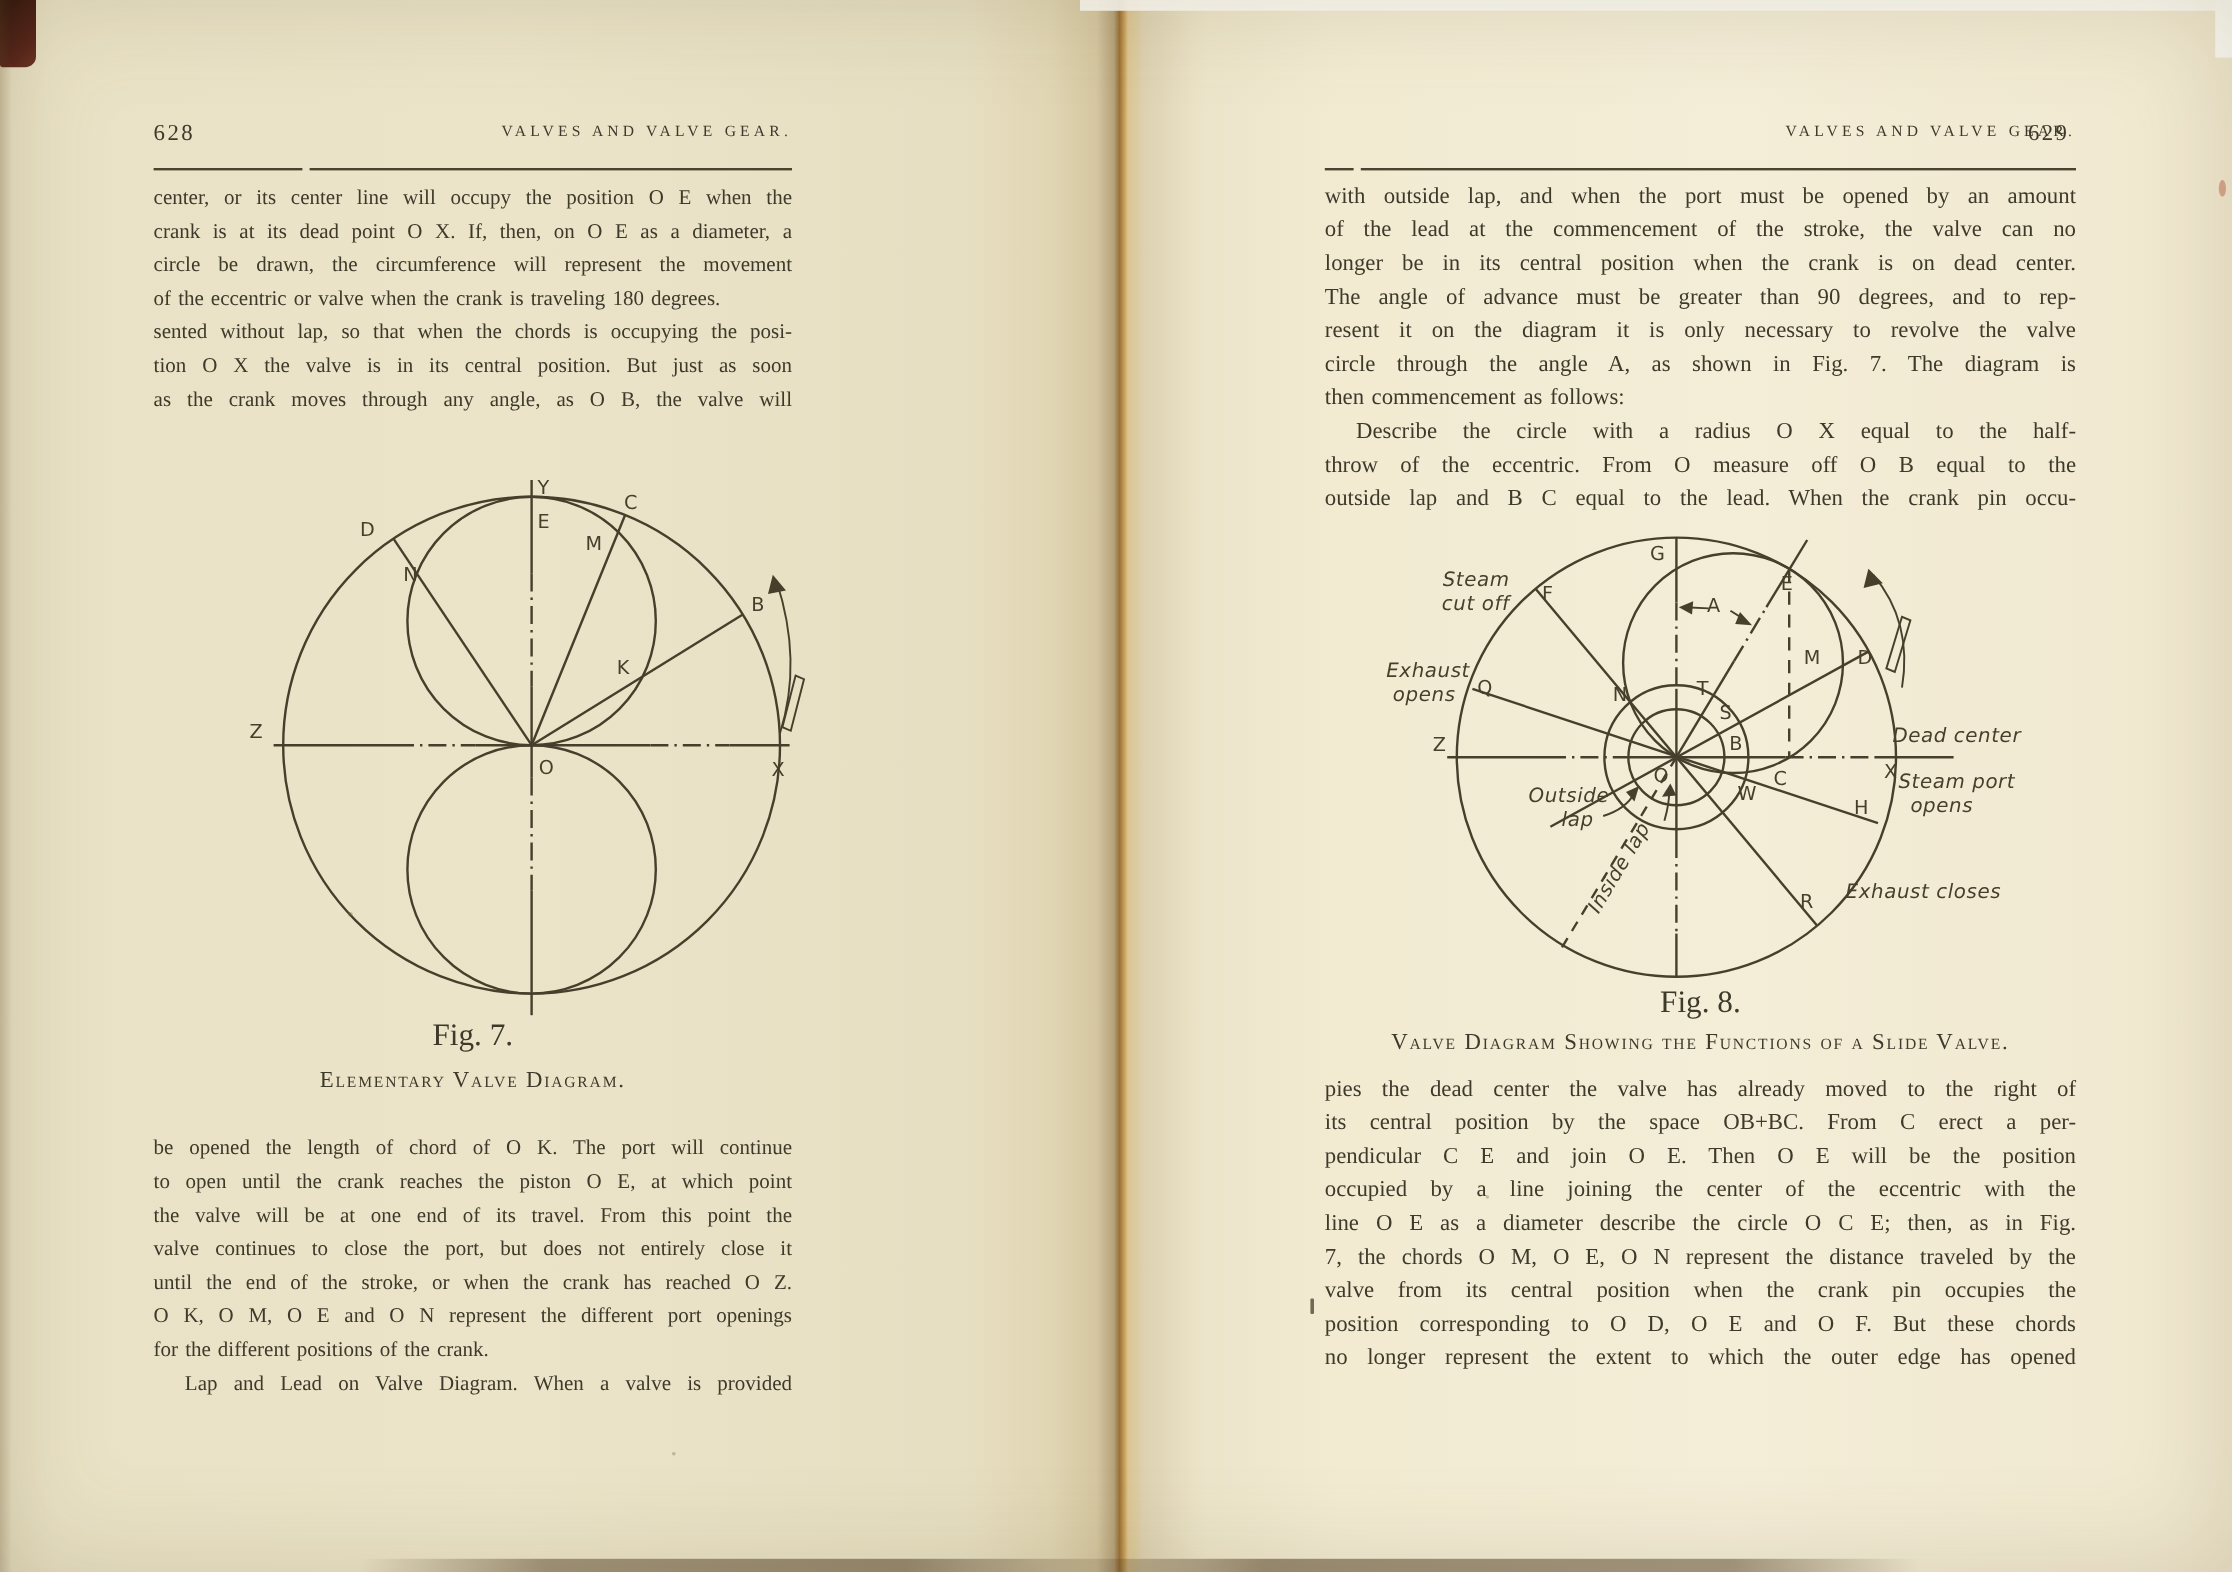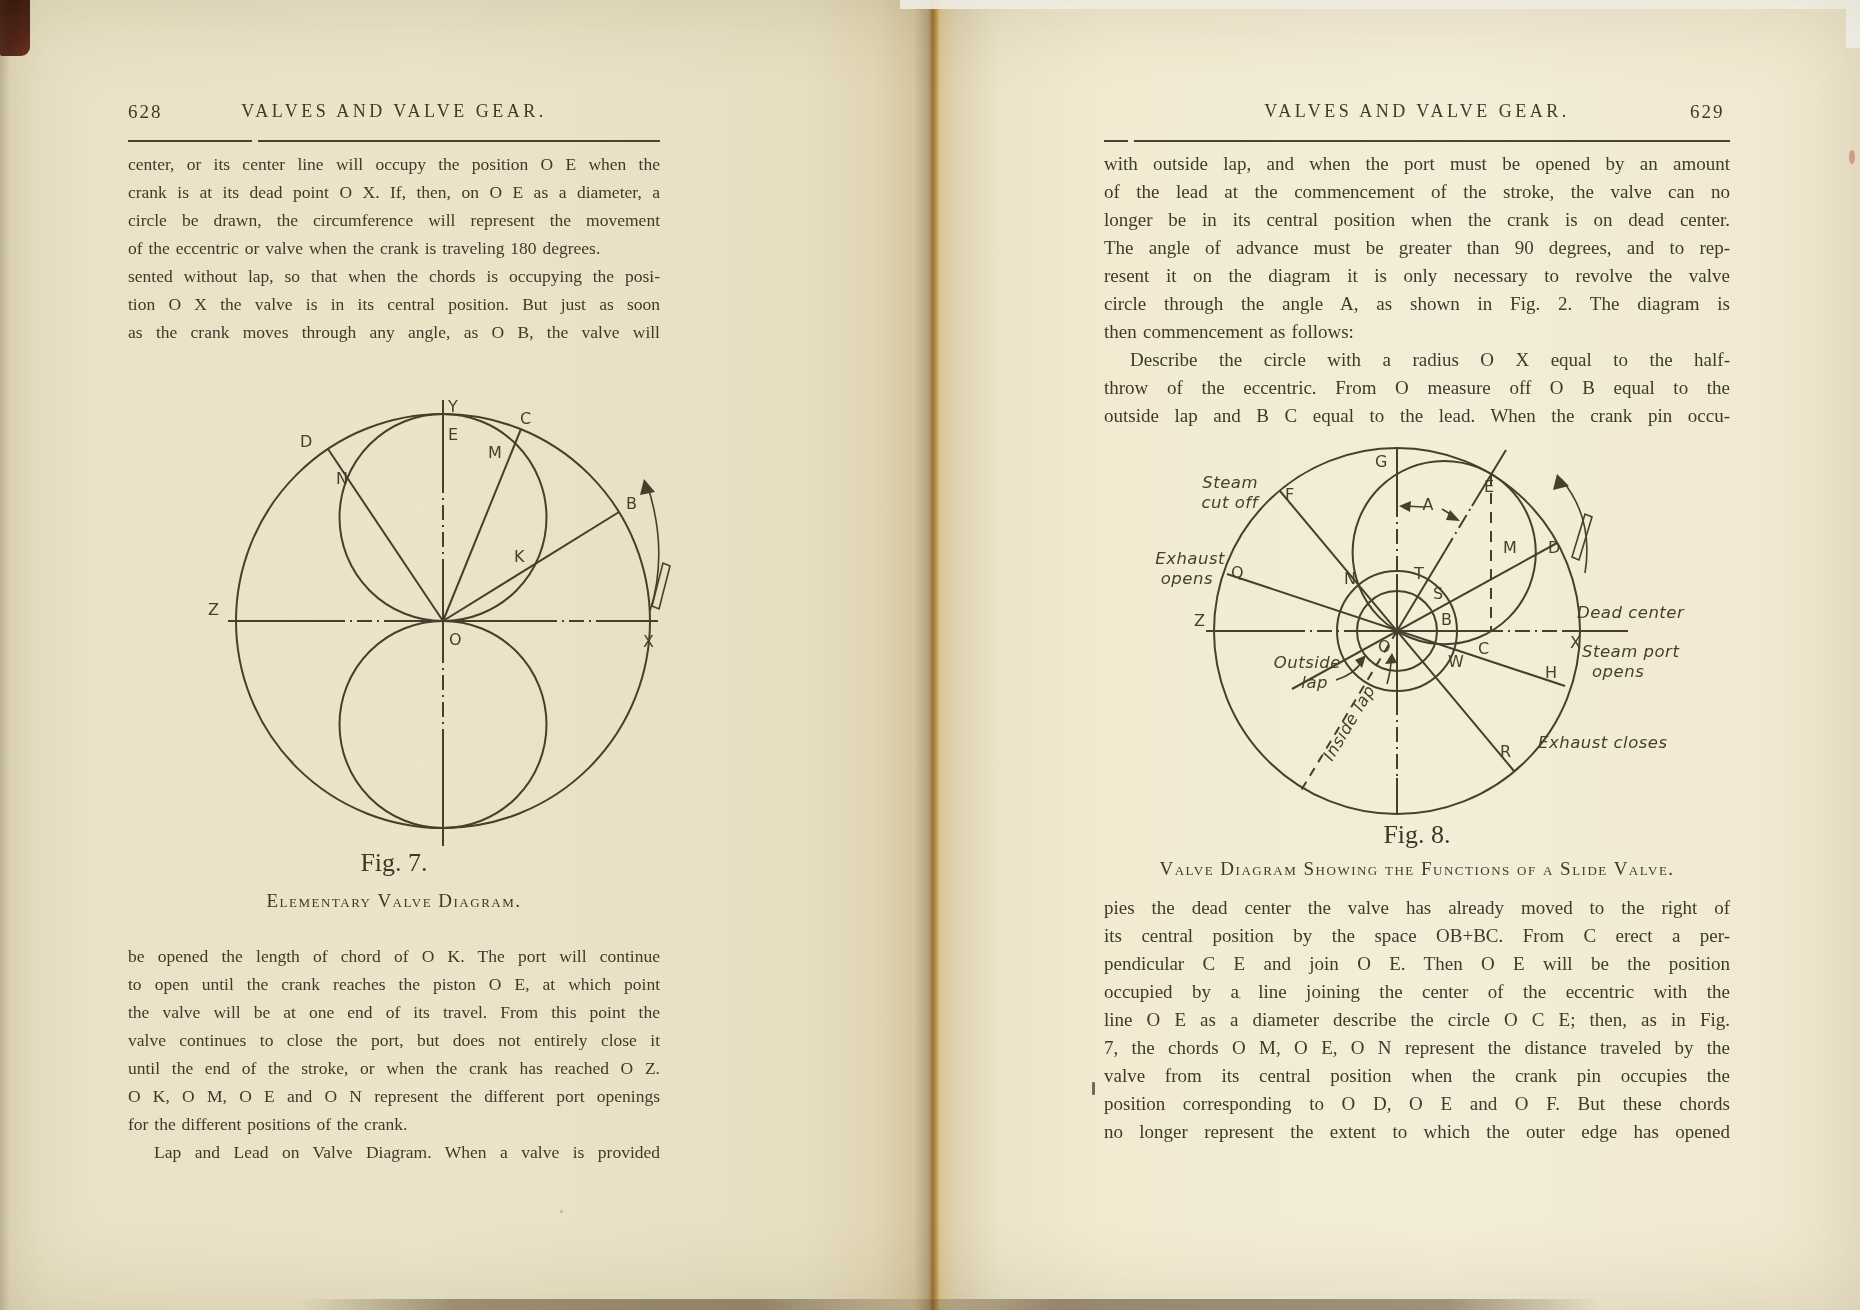--- a/index.html
+++ b/index.html
@@ -8,21 +8,21 @@
   .page{position:absolute;top:0;height:1310px;}
   .page-left{left:0;width:935px;
     background:linear-gradient(90deg,#e4dcbe 0px,#eae2c6 45px,#ece4c9 45%,#e7dfc2 86%,#dbcea8 100%);}
   .page-right{left:935px;width:925px;
     background:linear-gradient(90deg,#e2d8b8 0px,#ece4c9 60px,#f2ebd2 180px,#f4edd7 55%,#f0e8cf 100%);}
   .gutter{position:absolute;top:0;left:875px;width:130px;height:1310px;pointer-events:none;
     background:linear-gradient(90deg,rgba(140,110,60,0) 0%,rgba(140,110,60,0.10) 30%,
       rgba(110,80,35,0.35) 41%,#9a7037 44.5%,#c59c58 47.5%,#dcc691 50%,
       rgba(150,120,70,0.10) 60%,rgba(150,120,70,0) 100%);}
   .hdr-num{position:absolute;font-size:19px;letter-spacing:2px;}
-  .hdr-title{position:absolute;font-size:18px;letter-spacing:3.5px;text-align:center;font-family:Liberation Serif, serif;}
+  .hdr-title{position:absolute;font-size:13px;letter-spacing:3.5px;text-align:right;font-family:Liberation Serif, serif;}
   .rule{position:absolute;height:2.4px;background:#49432f;}
   .col{position:absolute;}
   .tline{position:relative;height:28px;font-size:17.5px;line-height:28px;
          text-align:justify;text-align-last:justify;word-spacing:1.5px;white-space:normal;}
   .col-r .tline{font-size:19px;}
   .lline{text-align-last:left;}
   .ind{text-indent:26px;}
   .bold{font-weight:normal;}
   .figcap{position:absolute;font-size:26px;text-align:center;}
   .subcap{position:absolute;font-size:19px;font-variant:small-caps;letter-spacing:1.5px;text-align:center;}
@@ -133,21 +133,21 @@
   <div class="hdr-num" style="left:1690px;top:101px;text-align:center;">629</div>
   <div class="rule" style="left:1104px;top:140px;width:24px;"></div>
   <div class="rule" style="left:1134px;top:140px;width:596px;"></div>
 
   <div class="col col-r" style="left:1104px;top:150px;width:626px;">
     <div class="tline">with outside lap, and when the port must be opened by an amount</div>
     <div class="tline">of the lead at the commencement of the stroke, the valve can no</div>
     <div class="tline">longer be in its central position when the crank is on dead center.</div>
     <div class="tline">The angle of advance must be greater than 90 degrees, and to rep-</div>
     <div class="tline">resent it on the diagram it is only necessary to revolve the valve</div>
-    <div class="tline">circle through the angle A, as shown in Fig. 2. The diagram is</div>
+    <div class="tline">circle through the angle A, as shown in Fig. 7. The diagram is</div>
     <div class="tline lline">then commencement as follows:</div>
     <div class="tline ind">Describe the circle with a radius O X equal to the half-</div>
     <div class="tline">throw of the eccentric. From O measure off O B equal to the</div>
     <div class="tline">outside lap and B C equal to the lead. When the crank pin occu-</div>
   </div>
 
   <svg style="position:absolute;left:985px;top:430px;" width="730" height="400" viewBox="985 430 730 400">
     <g>
       <line class="stroke" x1="1397" y1="448" x2="1397" y2="502"></line>
       <line class="stroke" x1="1397" y1="502" x2="1397" y2="574" stroke-dasharray="15 5 2 5"></line>

